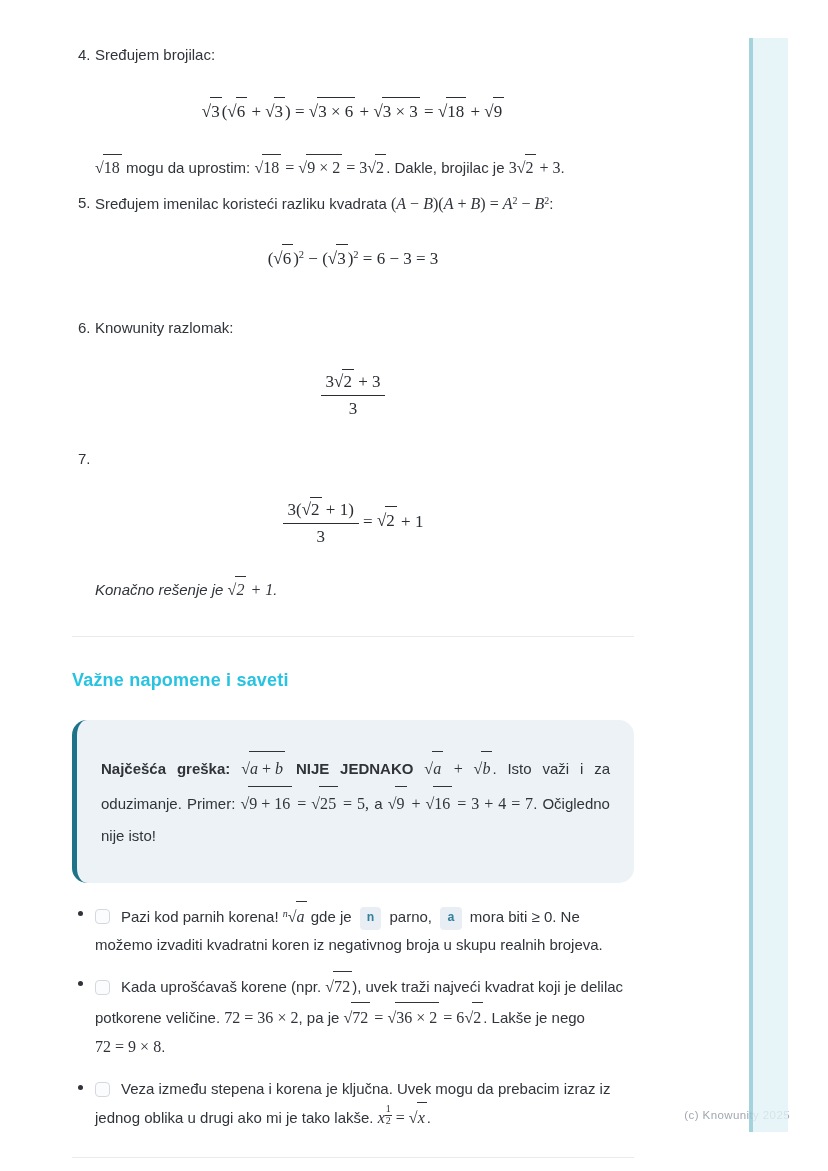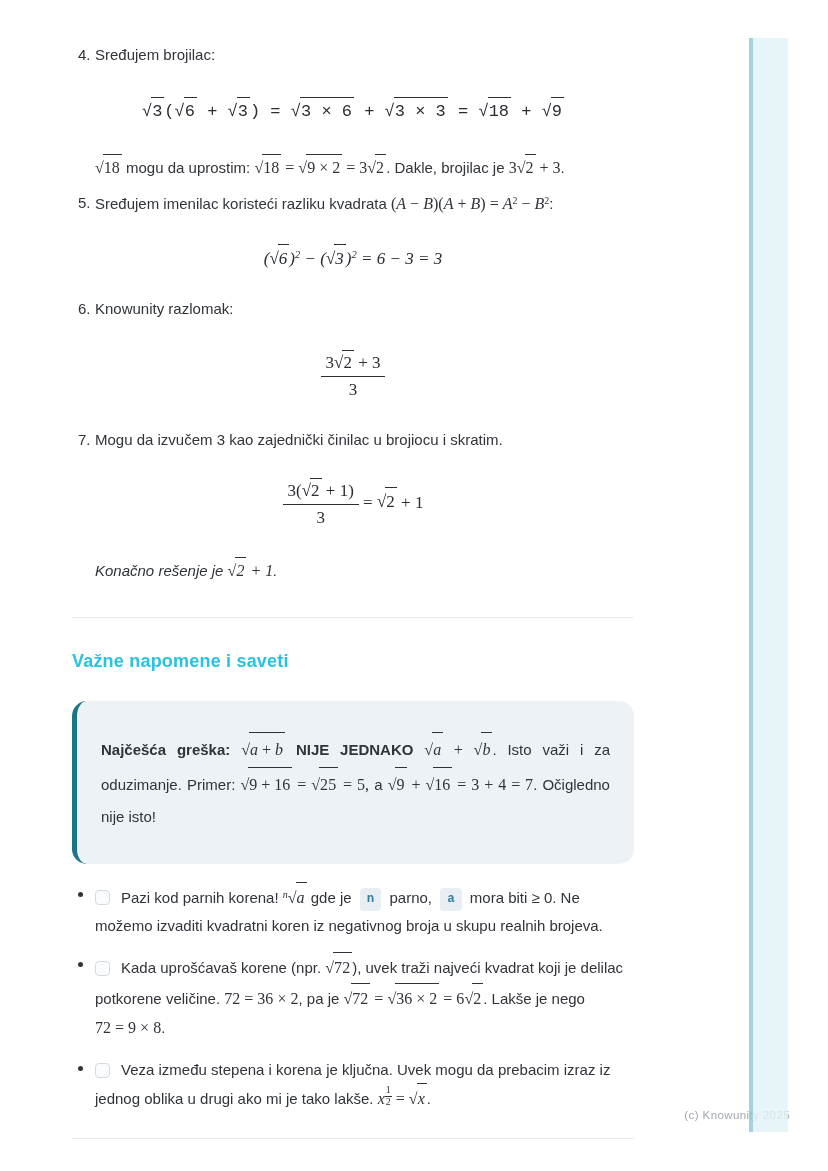--- a/index.html
+++ b/index.html
@@ -19,22 +19,22 @@
   }
   .step { display: flex; margin-left: 6px; }
   .step-num { flex: none; width: 17px; }
   .para { margin: 28px 0 12px 23px; }
   .italic { font-style: italic; }
   .eq {
     text-align: center;
     font-family: "Liberation Serif", "DejaVu Serif", serif;
     font-size: 17px; color: #2a2e33;
   }
-  .eq-1 { margin: 30px 0 30px; font-family: Liberation Mono, monospace; }
-  .eq-2 { margin: 28px 0 26px; font-style: italic; }
+  .eq-1 { margin: 30px 0 30px; }
+  .eq-2 { margin: 28px 0 45px; }
   .eq-3 { margin: 30px 0 28px; text-decoration: underline; }
   .eq-4 { margin: 26px 0 24px; }
   .conclusion { margin: 28px 0 0 23px; }
   .math {
     font-family: "Liberation Serif", "DejaVu Serif", serif;
     font-size: 1.07em; white-space: nowrap;
   }
   .var { font-style: italic; }
   .sup { font-size: 62%; vertical-align: 0.55em; }
   .rad { display: inline-block; white-space: nowrap; }
@@ -115,21 +115,20 @@
 
     <div class="step">
       <span class="step-num">6.</span>
       <span class="step-text">Knowunity razlomak:</span>
     </div>
 
     <div class="eq eq-3"><span class="frac"><span class="num">3<span class="rad"><span class="rad-sign">√</span><span class="rad-body">2</span></span> + 3</span><span class="den">3</span></span></div>
 
     <div class="step">
       <span class="step-num">7.</span>
-      <span class="step-text">Mogu da izvučem 3 kao zajednički činilac u brojiocu i skratim.</span>
     </div>
 
     <div class="eq eq-4"><span class="frac"><span class="num">3(<span class="rad"><span class="rad-sign">√</span><span class="rad-body">2</span></span> + 1)</span><span class="den">3</span></span> = <span class="rad"><span class="rad-sign">√</span><span class="rad-body">2</span></span> + 1</div>
 
     <div class="para italic conclusion">Konačno rešenje je <span class="math"><span class="rad"><span class="rad-sign">√</span><span class="rad-body">2</span></span> + 1</span>.</div>
 
     <hr class="divider">
 
     <h2 class="heading">Važne napomene i saveti</h2>
 

